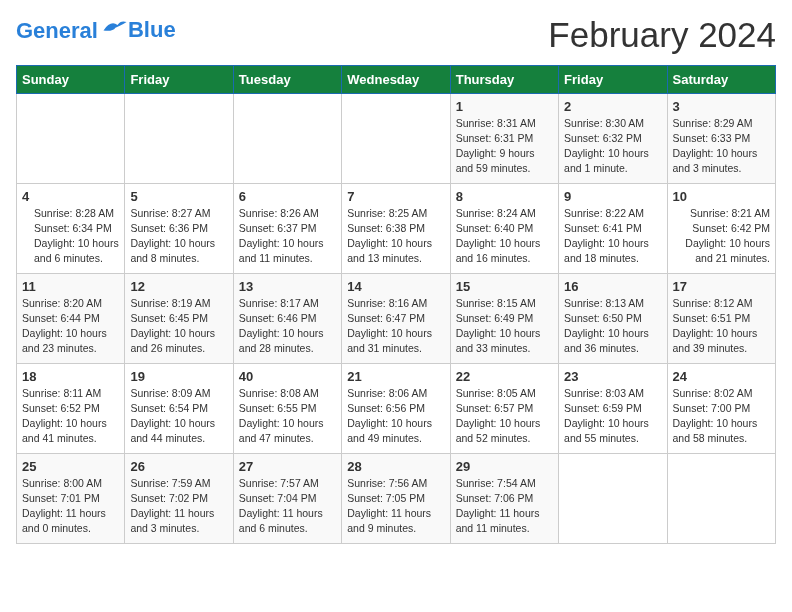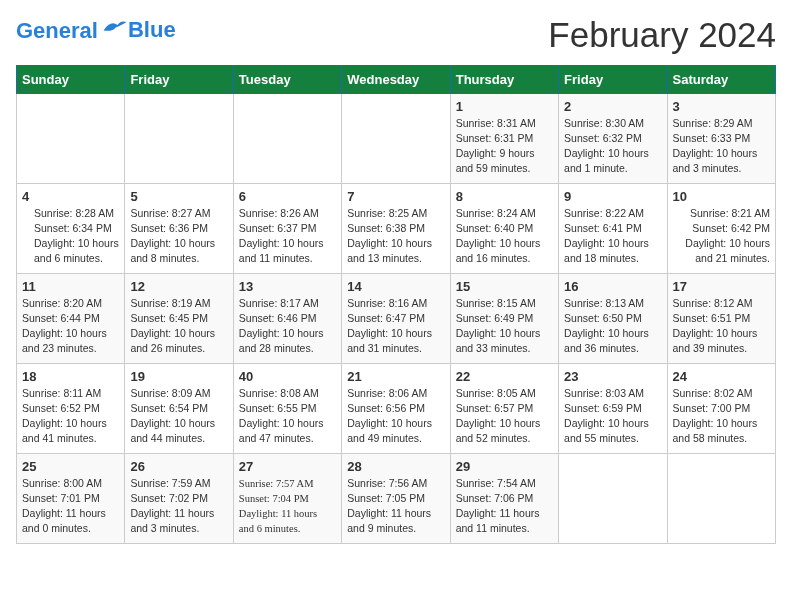--- a/index.html
+++ b/index.html
@@ -313,21 +313,21 @@
         </td>
         <td>
           <span class="day-num">26</span>
           <div class="day-info" style="white-space: pre-line;">Sunrise: 7:59 AM
 Sunset: 7:02 PM
 Daylight: 11 hours
 and 3 minutes.</div>
         </td>
         <td>
           <span class="day-num">27</span>
-          <div class="day-info" style="white-space: pre-line; font-family: Liberation Serif, serif;">Sunrise: 7:57 AM
+          <div class="day-info" style="white-space: pre-line;">Sunrise: 7:57 AM
 Sunset: 7:04 PM
 Daylight: 11 hours
 and 6 minutes.</div>
         </td>
         <td>
           <span class="day-num">28</span>
           <div class="day-info" style="white-space: pre-line;">Sunrise: 7:56 AM
 Sunset: 7:05 PM
 Daylight: 11 hours
 and 9 minutes.</div>

